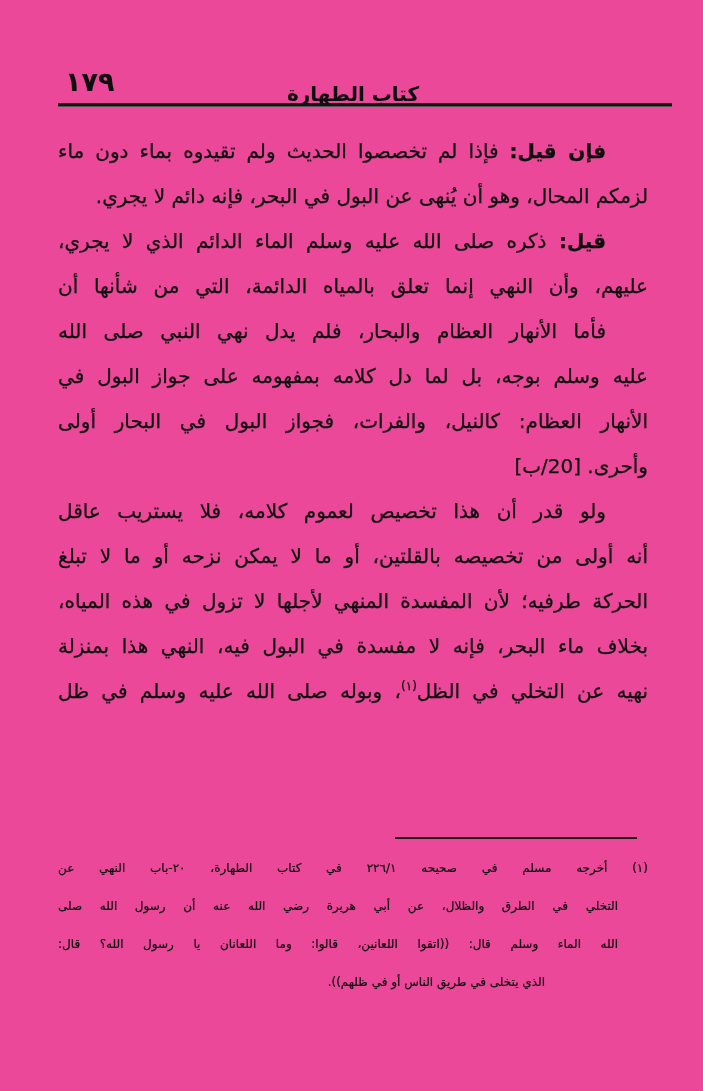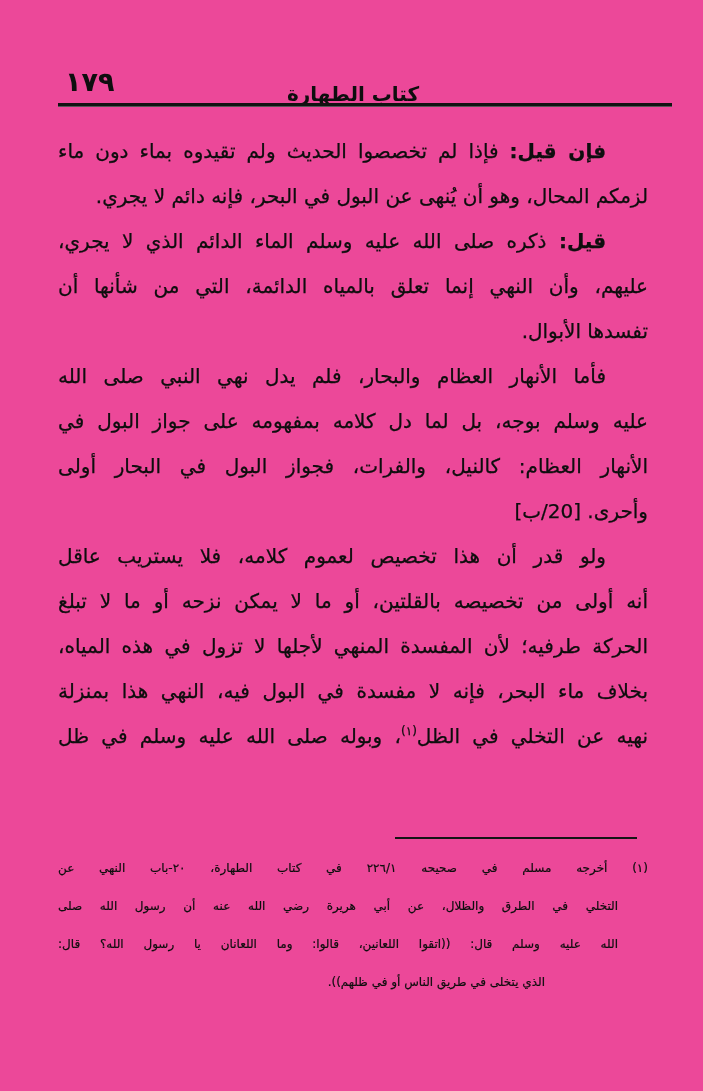--- a/index.html
+++ b/index.html
@@ -84,37 +84,36 @@
   </div>
   <div class="header-rule"></div>
 
   <div class="content">
 
     <div class="tline indent"><span class="lead">فإن قيل:</span><span> فإذا لم تخصصوا الحديث ولم تقيدوه بماء دون ماء</span></div>
     <div class="tline end">لزمكم المحال، وهو أن يُنهى عن البول في البحر، فإنه دائم لا يجري.</div>
 
     <div class="tline indent"><span class="lead">قيل:</span><span> ذكره صلى الله عليه وسلم الماء الدائم الذي لا يجري،</span></div>
     <div class="tline">عليهم، وأن النهي إنما تعلق بالمياه الدائمة، التي من شأنها أن</div>
-    <div class="tline end">تفسدها الأبوال.</div>
 
     <div class="tline indent">فأما الأنهار العظام والبحار، فلم يدل نهي النبي صلى الله</div>
     <div class="tline">عليه وسلم بوجه، بل لما دل كلامه بمفهومه على جواز البول في</div>
     <div class="tline">الأنهار العظام: كالنيل، والفرات، فجواز البول في البحار أولى</div>
     <div class="tline end">وأحرى. [20/ب]</div>
 
     <div class="tline indent">ولو قدر أن هذا تخصيص لعموم كلامه، فلا يستريب عاقل</div>
     <div class="tline">أنه أولى من تخصيصه بالقلتين، أو ما لا يمكن نزحه أو ما لا تبلغ</div>
     <div class="tline">الحركة طرفيه؛ لأن المفسدة المنهي لأجلها لا تزول في هذه المياه،</div>
     <div class="tline">بخلاف ماء البحر، فإنه لا مفسدة في البول فيه، النهي هذا بمنزلة</div>
     <div class="tline"><span>نهيه عن التخلي في الظل</span><sup class="fnmark">(١)</sup><span>، وبوله صلى الله عليه وسلم في ظل</span></div>
 
   </div>
 
   <div class="footnote-rule"></div>
 
   <div class="footnotes">
     <div class="fline">(١) أخرجه مسلم في صحيحه ٢٢٦/١ في كتاب الطهارة، ٢٠-باب النهي عن</div>
     <div class="fline fn-indent">التخلي في الطرق والظلال، عن أبي هريرة رضي الله عنه أن رسول الله صلى</div>
-    <div class="fline fn-indent">الله عليه وسلم قال: ((اتقوا اللعانين، قالوا: وما اللعانان يا رسول الله؟ قال:</div>
+    <div class="fline fn-indent">الله الماء وسلم قال: ((اتقوا اللعانين، قالوا: وما اللعانان يا رسول الله؟ قال:</div>
     <div class="fline fn-last">الذي يتخلى في طريق الناس أو في ظلهم)).</div>
   </div>
 
 </div>
 
 </body></html>

